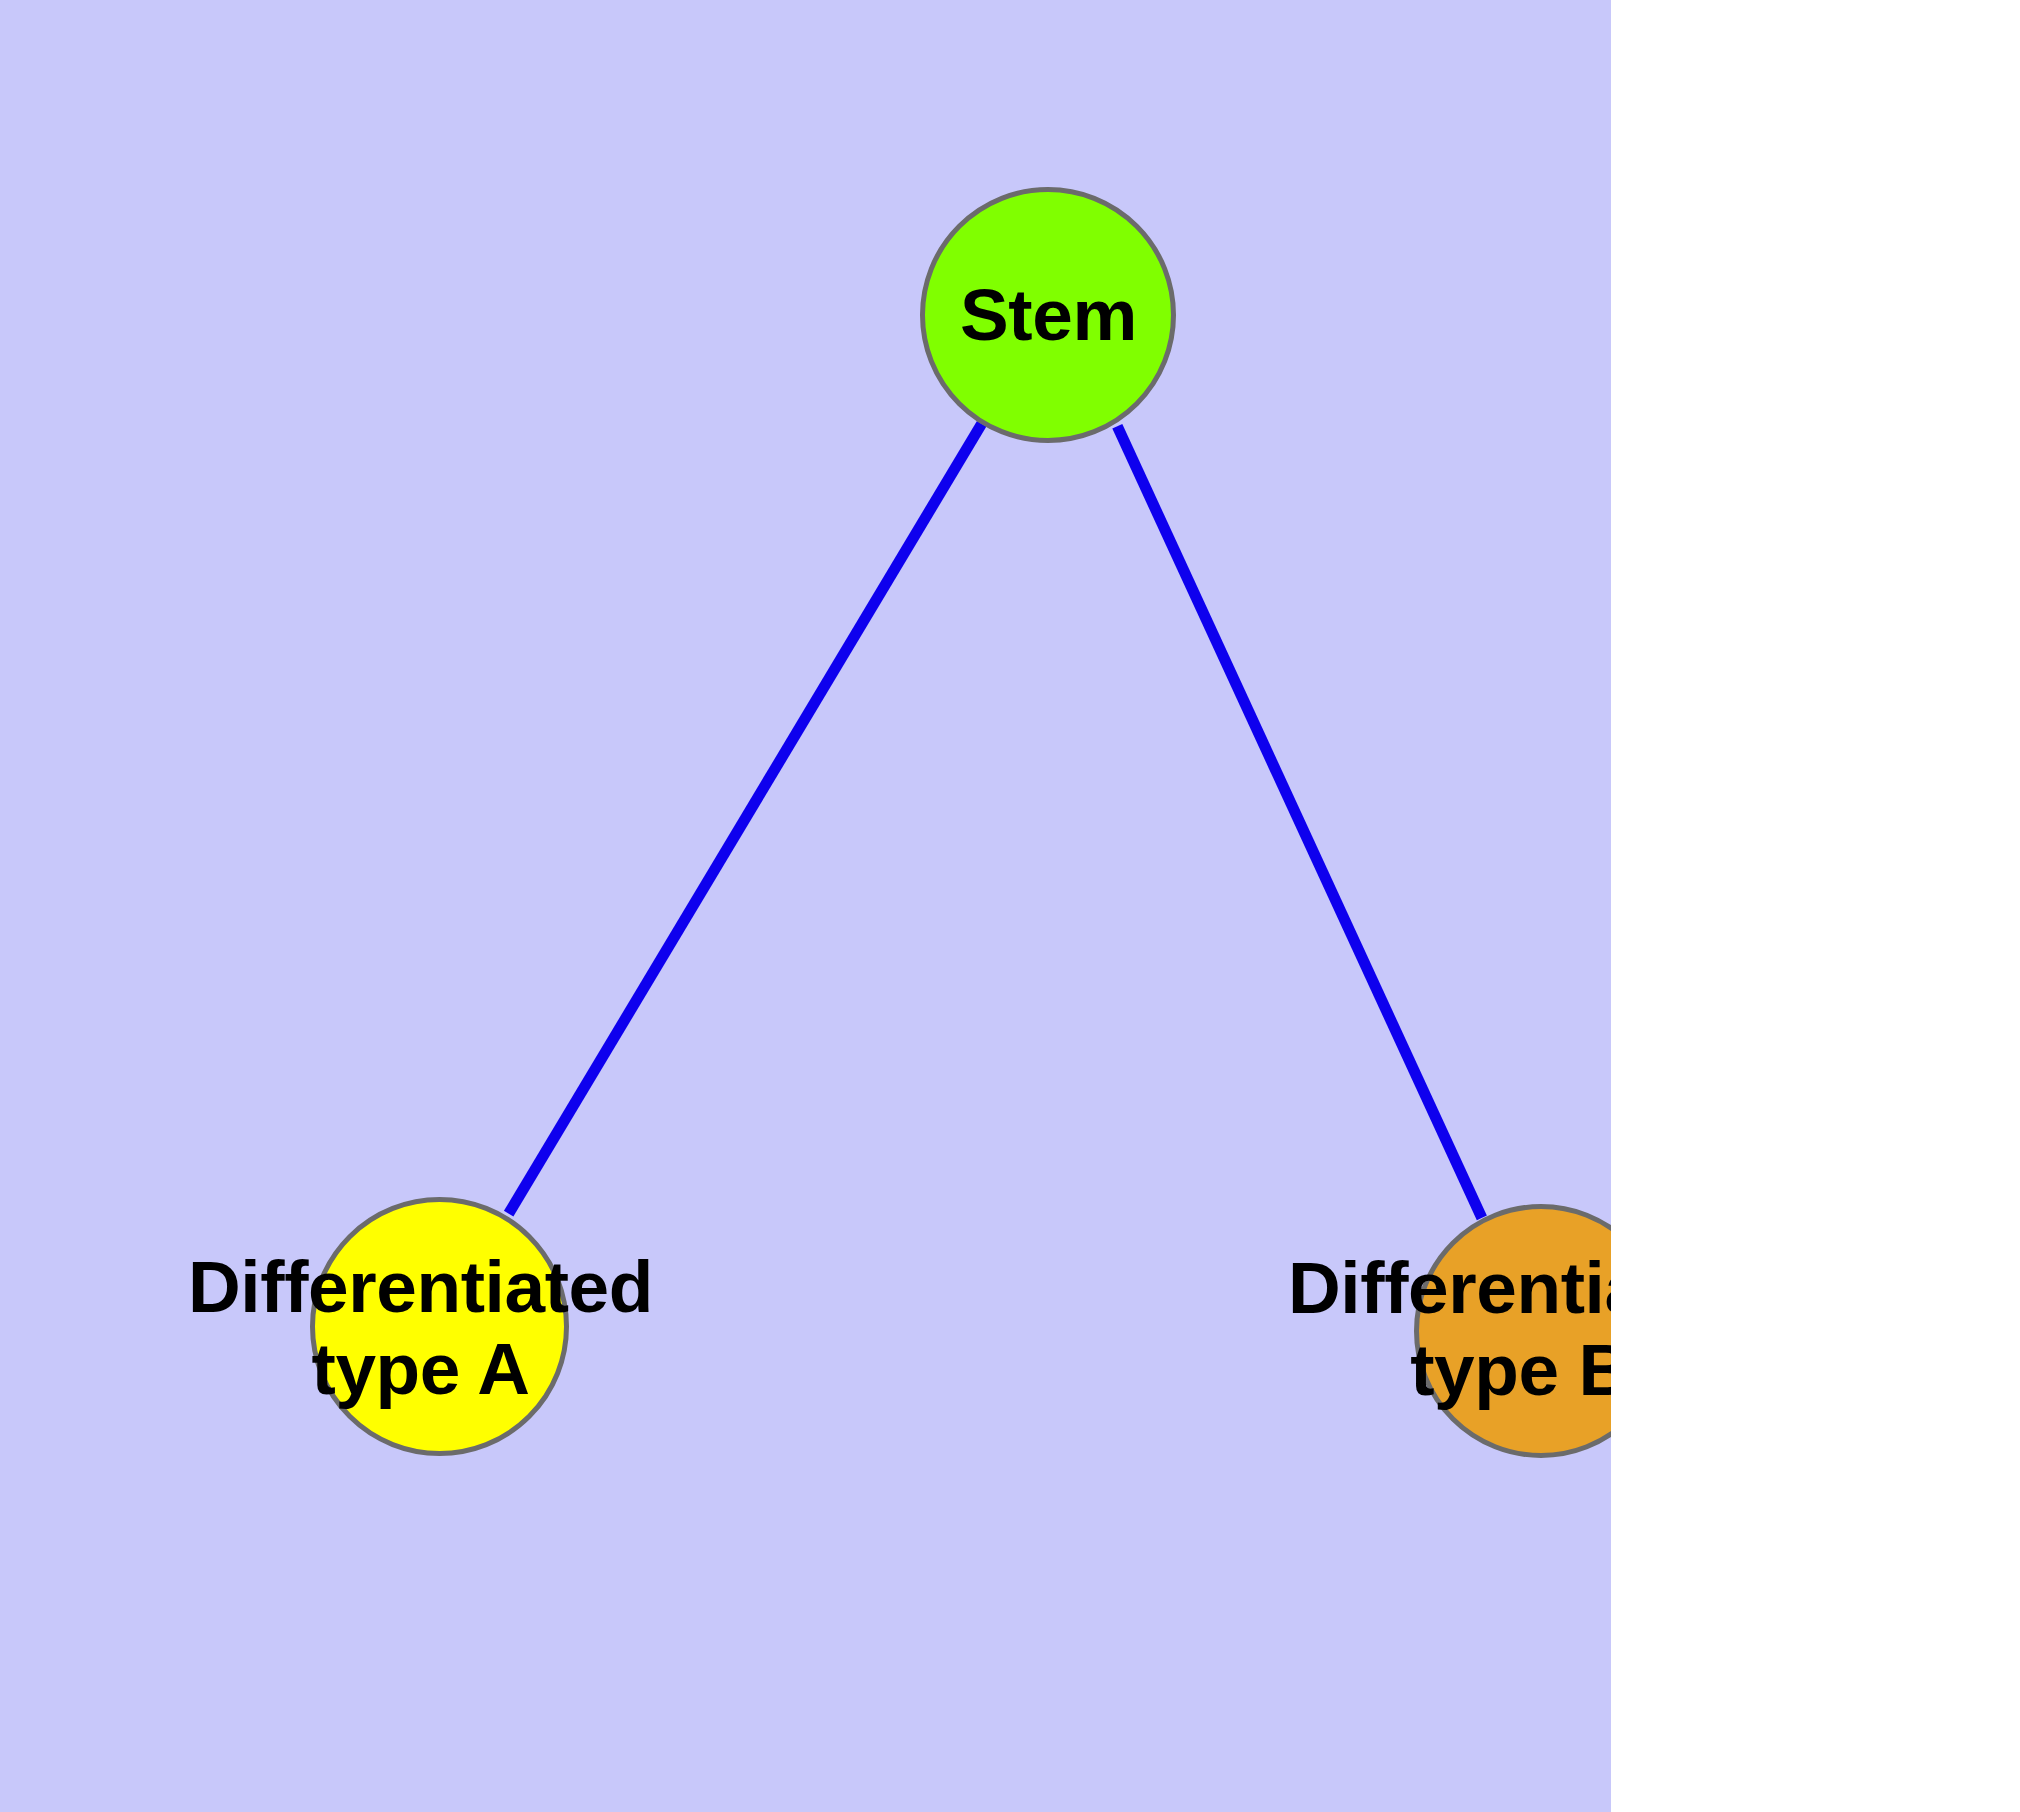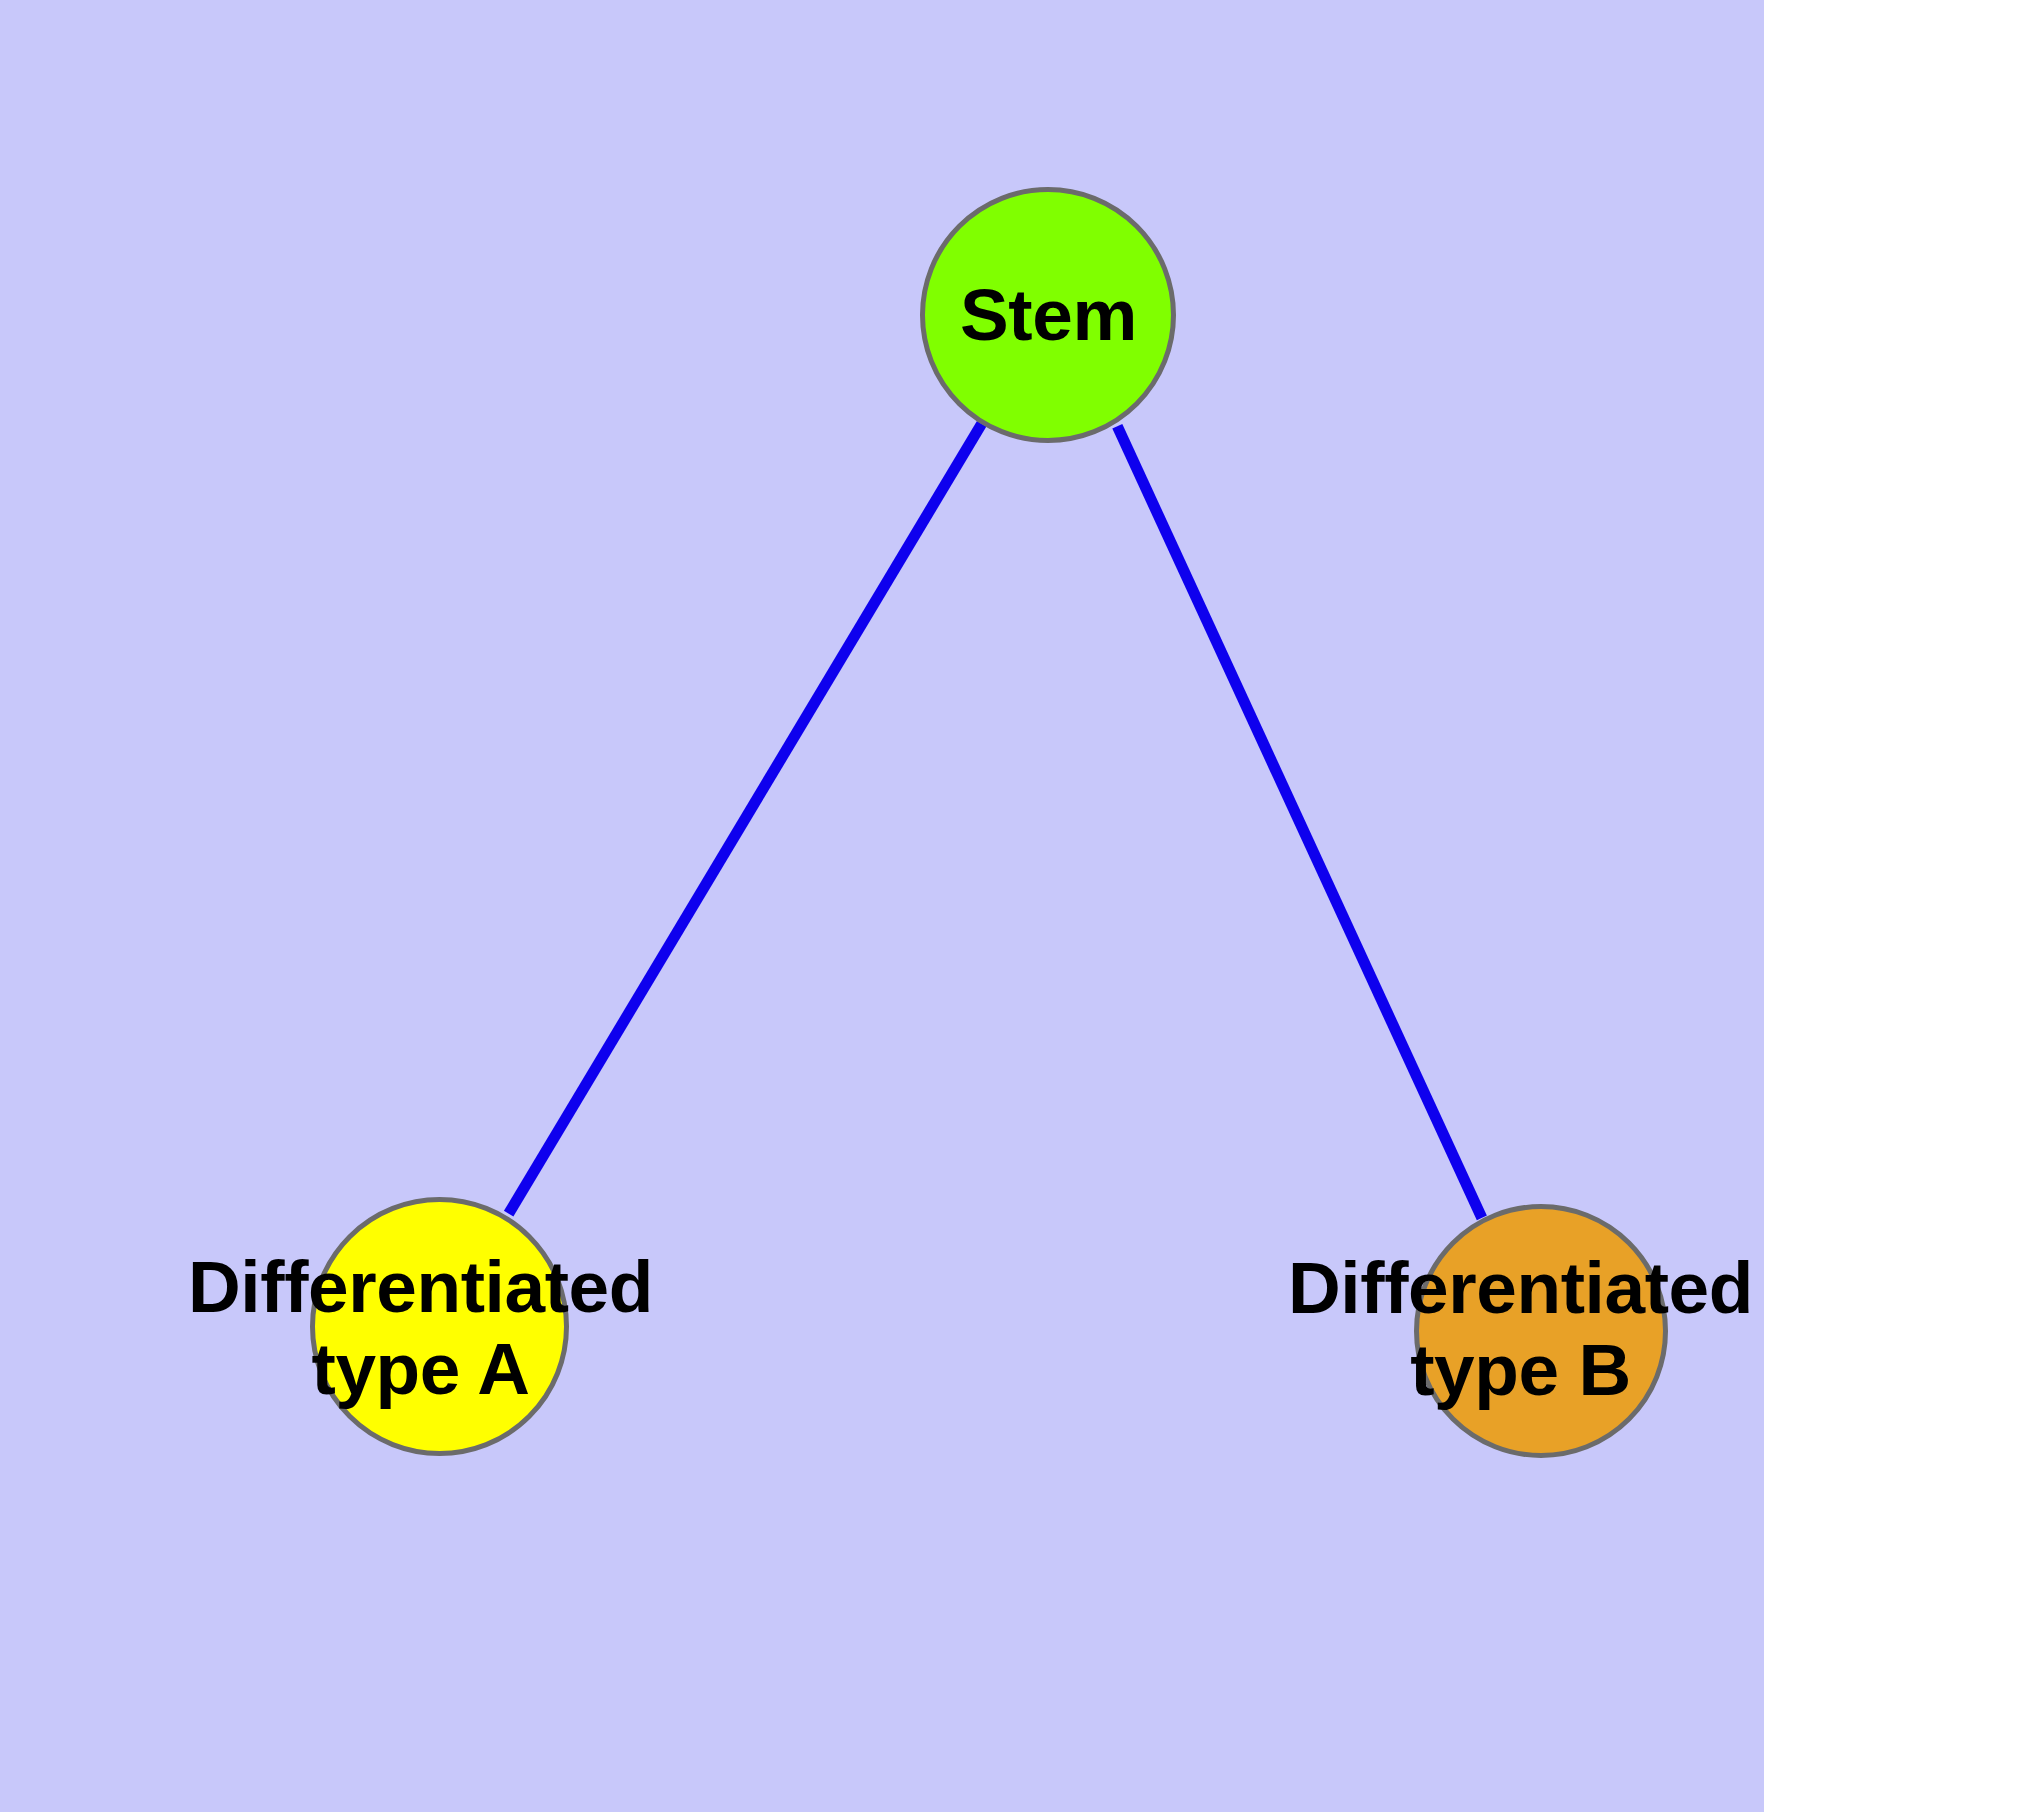--- a/index.html
+++ b/index.html
@@ -37,21 +37,21 @@
     font-weight: bold;
     line-height: 1.12;
     white-space: pre;
     letter-spacing: -0.4px;
     pointer-events: none;
   }
 </style>
 </head>
 <body>
 
-<div id="graph-canvas" style="width: 1764px; height: 1812px;">
+<div id="graph-canvas" style="width: 1611px; height: 1812px;">
 
   <div id="graph-bg" style="background: rgb(200, 200, 250);"></div>
 
   <svg id="edge-layer" viewBox="0 0 2384 2138" preserveAspectRatio="none" style="width: 2021px; height: 1812px;">
     <line x1="1158" y1="500" x2="600" y2="1432" stroke="#0e00ee" stroke-width="13" stroke-linecap="butt"></line>
     <line x1="1318" y1="503" x2="1748" y2="1437" stroke="#0e00ee" stroke-width="13" stroke-linecap="butt"></line>
   </svg>
 
   <div class="node" style="left: 920px; top: 187px; width: 256px; height: 256px; background: rgb(128, 255, 0); border: 5.1px solid rgb(107, 107, 107);"></div>
   <div class="node" style="left: 310px; top: 1197px; width: 259px; height: 259px; background: rgb(255, 255, 0); border: 5.1px solid rgb(107, 107, 107);"></div>

